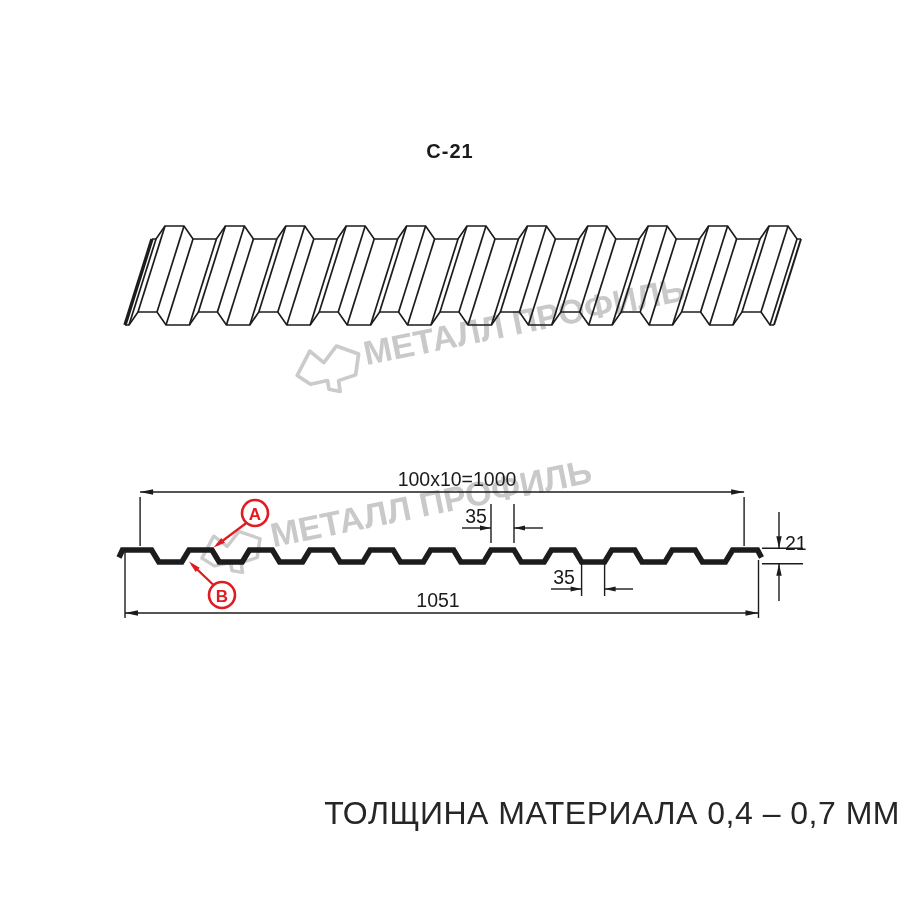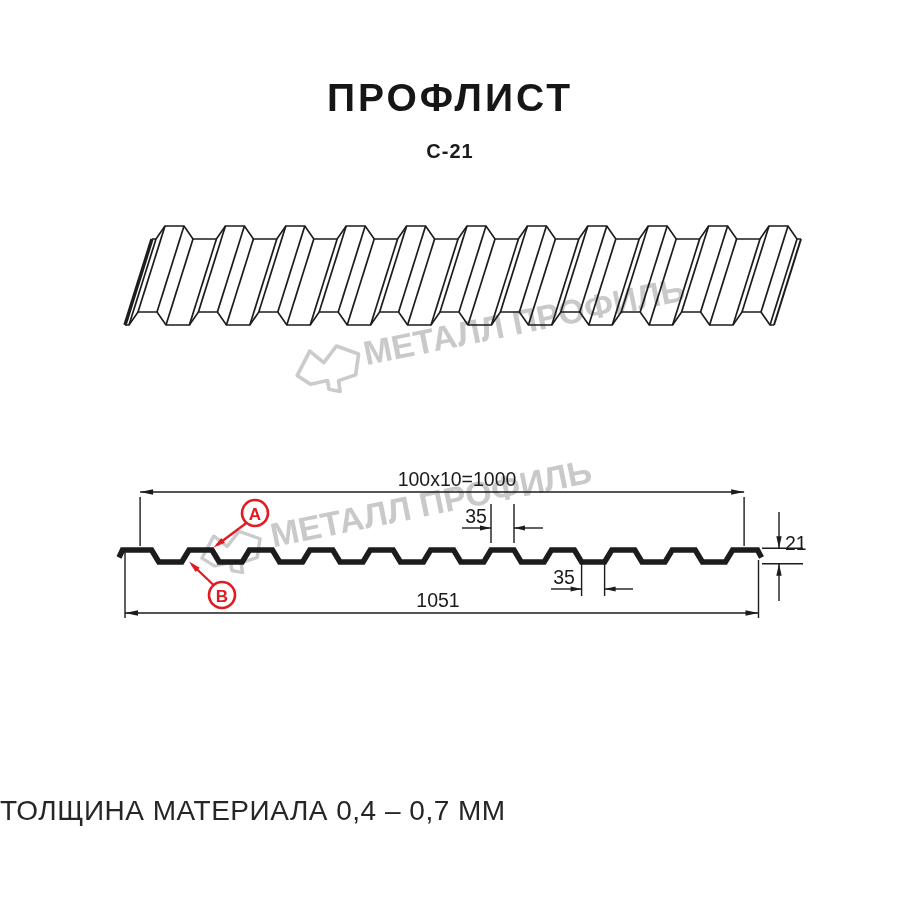--- a/index.html
+++ b/index.html
@@ -2,22 +2,22 @@
 <html><head>
 <meta charset="utf-8">
 <style>
   html,body{margin:0;padding:0;background:#ffffff;}
   #canvas{position:relative;width:900px;height:900px;background:#ffffff;overflow:hidden;
           font-family:"Liberation Sans",sans-serif;}
   .title{position:absolute;left:0;top:76px;width:100%;text-align:center;
          font-size:39px;font-weight:700;letter-spacing:3px;color:#161616;}
   .subtitle{position:absolute;left:0;top:140px;width:100%;text-align:center;
          font-size:20px;font-weight:600;letter-spacing:1px;color:#1a1a1a;}
-  .caption{position:absolute;left:0;top:795px;width:100%;text-align:left;
-         font-size:28px;font-weight:400;letter-spacing:0.5px;color:#262626;}
+  .caption{position:absolute;left:0;top:795px;width:100%;text-align:right;
+         font-size:32px;font-weight:400;letter-spacing:0.5px;color:#262626;}
   svg{position:absolute;left:0;top:0;}
   .dimtext{font-size:19.5px;fill:#1b1b1b;font-family:"Liberation Sans",sans-serif;}
   .wmtext{font-size:34px;font-weight:700;fill:#c9c9c9;font-family:"Liberation Sans",sans-serif;}
   .callout-letter{font-size:17px;font-weight:700;font-family:"Liberation Sans",sans-serif;}
 </style>
 </head>
 <body>
 
 <div id="canvas">
 
@@ -135,16 +135,15 @@
     <g>
       <circle cx="255" cy="513" r="13" fill="#ffffff" stroke="#e11b22" stroke-width="2.6"></circle>
       <text class="callout-letter" text-anchor="middle" x="255" y="519.5" fill="#e11b22">А</text>
     </g>
     <g>
       <circle cx="222" cy="595" r="13" fill="#ffffff" stroke="#e11b22" stroke-width="2.6"></circle>
       <text class="callout-letter" text-anchor="middle" x="222" y="601.5" fill="#e11b22">В</text>
     </g>
   </svg>
 
-  <div class="title">ПРОФЛИСТ</div>
   <div class="subtitle">С-21</div>
   <div class="caption">ТОЛЩИНА МАТЕРИАЛА 0,4 – 0,7 ММ</div>
 </div>
 
 </body></html>

